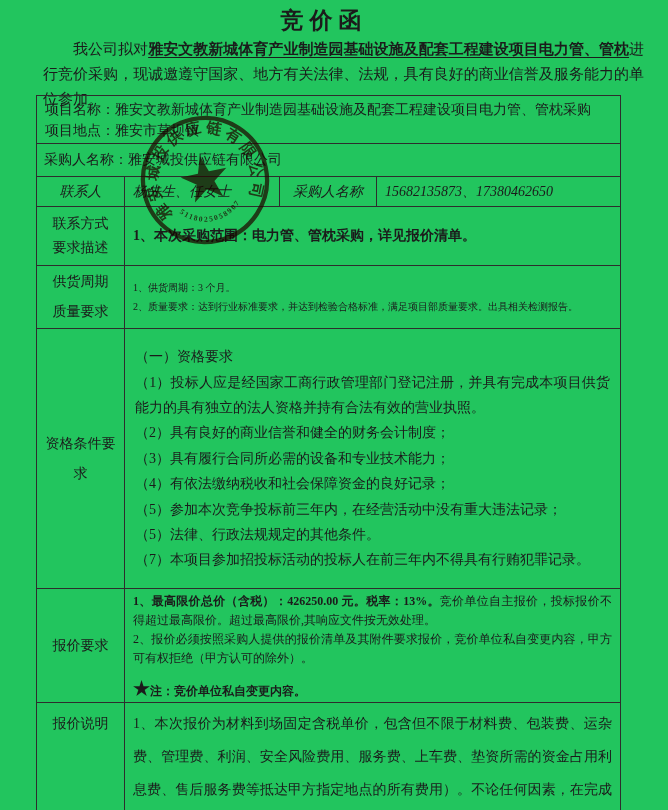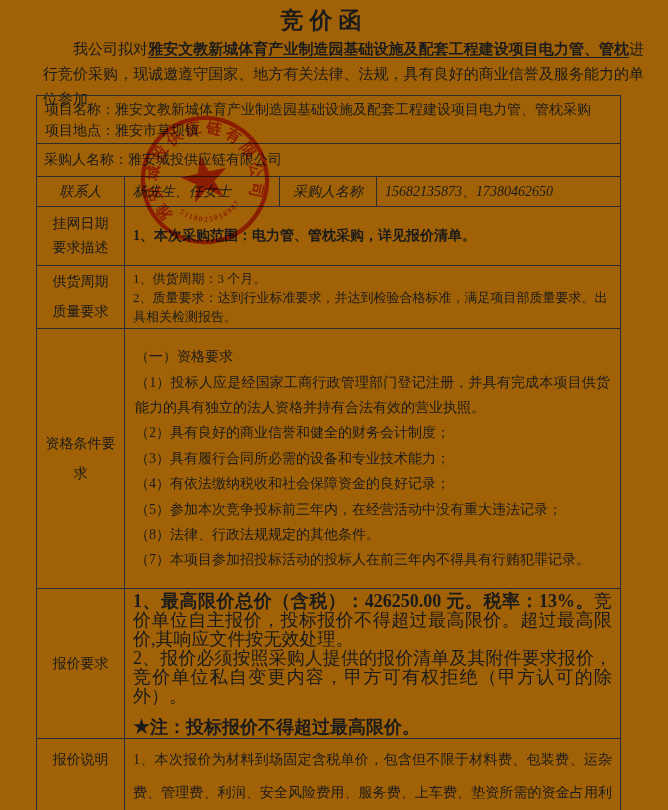--- a/index.html
+++ b/index.html
@@ -1,18 +1,18 @@
 <!DOCTYPE html>
 <html><head>
 <meta charset="utf-8">
 <style>
   html,body { margin:0; padding:0; background:#e8e8e6; }
   .page {
     position:relative; width:668px; height:810px; margin:0 auto;
-    background:#a16207; overflow:hidden;
+    background:#22c55e; overflow:hidden;
     font-family:"Liberation Serif","DejaVu Serif",serif;
     color:#1b1b1b;
   }
   .doc-title {
     position:absolute; top:5px; left:0; width:648px; text-align:center;
     font-size:23px; font-weight:bold; letter-spacing:6px;
   }
   .intro {
     position:absolute; top:37px; left:43px; width:601px;
     font-size:15px; line-height:25px; text-indent:2em; text-align:justify;
@@ -28,27 +28,27 @@
   .ll  { display:block; }
 
   tr.r1 td { height:45px; font-weight:normal; line-height:21px; }
   tr.r2 td { height:30px;padding-left:7px; }
   tr.r3 td { height:27px;font-style:italic; }
   tr.r4 td { height:56px; }
   tr.r4 .ll { line-height:24px; }
   tr.r4 .cnt { font-weight:bold; }
   tr.r5 td { height:60px; }
   tr.r5 .ll { line-height:30px; }
-  tr.r5 .cnt { line-height:19px; font-size:13px; vertical-align:middle; }
+  tr.r5 .cnt { line-height:19px; font-size:10px; vertical-align:middle; }
   tr.r6 td { height:253px;margin-left:39px; }
   tr.r6 .lbl { line-height:30px; }
   tr.r6 .cnt { line-height:25.4px; padding:3px 10px; text-align:justify; }
   tr.r7 td { height:29px; }
   tr.r8 td { height:106px; }
-  tr.r8 .cnt { line-height:19px; font-size:18px; padding-top:3px; text-align:justify; }
+  tr.r8 .cnt { line-height:19px; font-size:12px; padding-top:3px; text-align:justify; }
   tr.r8 .note { font-weight:bold; margin-top:11px; }
   tr.r8 .note::first-letter { font-size:19px; }
   tr.r8 .b { font-weight:bold; }
   tr.r9 td { height:92px; vertical-align:top; }
   tr.r9 .cnt { line-height:33px; padding-top:4px; text-align:justify; }
 
   .stamp {
     position:absolute; left:134px; top:109px; width:142px; height:142px;
     transform:rotate(-12deg); opacity:0.88; mix-blend-mode:multiply;
     pointer-events:none;
@@ -86,21 +86,21 @@
 
     <tr class="r3">
       <td class="lbl">联系人</td>
       <td>杨先生、任女士</td>
       <td class="lbl">采购人名称</td>
       <td>15682135873、17380462650</td>
     </tr>
 
     <tr class="r4">
       <td class="lbl">
-        <span class="ll">挂网日期</span>
+        <span class="ll">联系方式</span>
         <span class="ll">要求描述</span>
       </td>
       <td colspan="3" class="cnt">1、本次采购范围：电力管、管枕采购，详见报价清单。</td>
     </tr>
 
     <tr class="r5">
       <td class="lbl">
         <span class="ll">供货周期</span>
         <span class="ll">质量要求</span>
       </td>
@@ -112,32 +112,32 @@
 
     <tr class="r6">
       <td class="lbl">资格条件要求</td>
       <td colspan="3" class="cnt">
         <div>（一）资格要求</div>
         <div>（1）投标人应是经国家工商行政管理部门登记注册，并具有完成本项目供货能力的具有独立的法人资格并持有合法有效的营业执照。</div>
         <div>（2）具有良好的商业信誉和健全的财务会计制度；</div>
         <div>（3）具有履行合同所必需的设备和专业技术能力；</div>
         <div>（4）有依法缴纳税收和社会保障资金的良好记录；</div>
         <div>（5）参加本次竞争投标前三年内，在经营活动中没有重大违法记录；</div>
-        <div>（8）法律、行政法规规定的其他条件。</div>
+        <div>（5）法律、行政法规规定的其他条件。</div>
         <div>（7）本项目参加招投标活动的投标人在前三年内不得具有行贿犯罪记录。</div>
       </td>
     </tr>
 
 
     <tr class="r8">
       <td class="lbl">报价要求</td>
       <td colspan="3" class="cnt">
         <div><span class="b">1、最高限价总价（含税）：426250.00 元。税率：13%。</span><span>竞价单位自主报价，投标报价不得超过最高限价。超过最高限价,其响应文件按无效处理。</span></div>
         <div>2、报价必须按照采购人提供的报价清单及其附件要求报价，竞价单位私自变更内容，甲方可有权拒绝（甲方认可的除外）。</div>
-        <div class="note">★注：投标报价不得超过最高限价。</div>
+        <div class="note">★注：竞价单位私自变更内容。</div>
       </td>
     </tr>
 
     <tr class="r9">
       <td class="lbl" style="vertical-align:top; padding-top:12px !important;">报价说明</td>
       <td colspan="3" class="cnt">1、本次报价为材料到场固定含税单价，包含但不限于材料费、包装费、运杂费、管理费、利润、安全风险费用、服务费、上车费、垫资所需的资金占用利息费、售后服务费等抵达甲方指定地点的所有费用）。不论任何因素，在完成末次结算</td>
     </tr>
   </tbody>
     </table>
 

